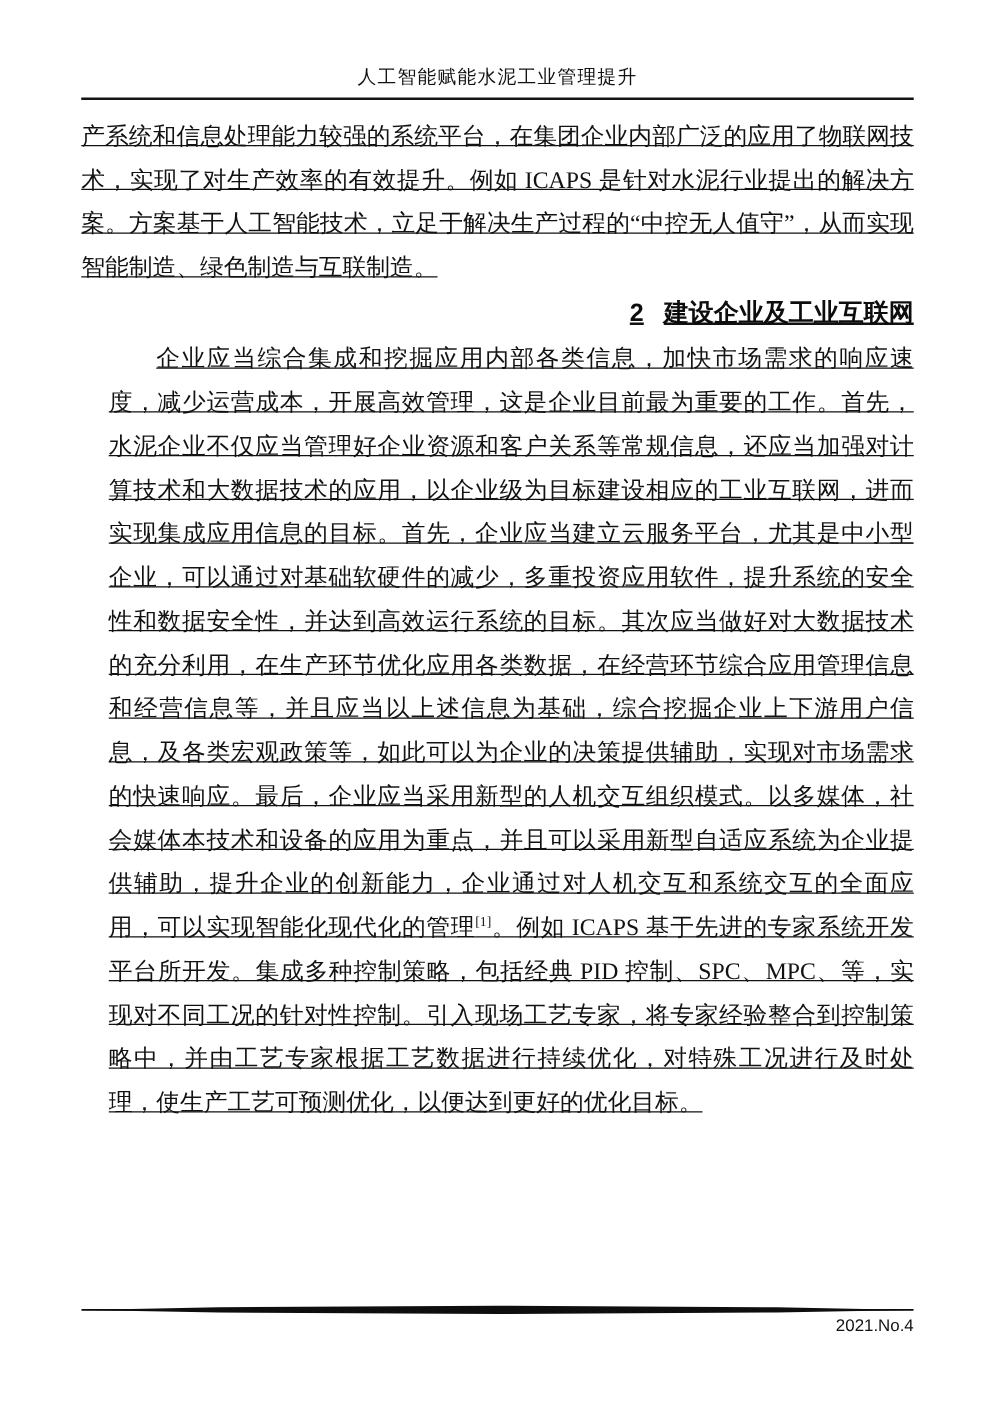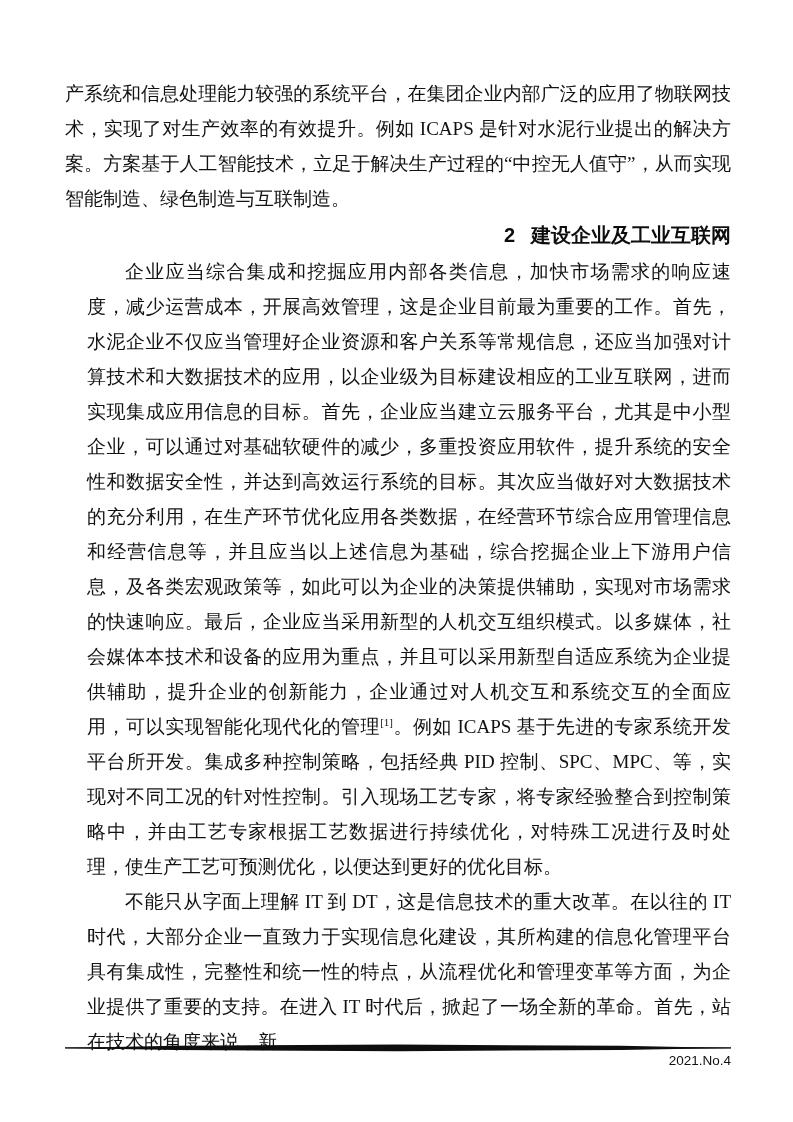--- a/index.html
+++ b/index.html
@@ -19,23 +19,24 @@
     left: 65px;
     width: 666px;
     text-align: center;
     font-size: 15px;
     letter-spacing: 1px;
     padding-bottom: 7px;
     border-bottom: 2px solid #141414;
   }
   .body-col {
     position: absolute;
-    top: 76px;
+    top: 92px;
     left: 65px;
     width: 666px;
+    text-decoration: underline;
   }
   .para {
     margin: 0;
     font-size: 19px;
     line-height: 35px;
     text-align: justify;
     text-justify: inter-ideograph;
   }
   .para.indent { text-indent: 2em; margin-left: 22px; }
   .section-heading {
@@ -79,33 +80,35 @@
   .issue-number {
     position: absolute;
     right: 0;
   }
 </style>
 </head>
 <body>
 
 <div class="page">
 
+  <div class="page-header">
+    <span>人工智能赋能水泥工业管理提升</span>
+  </div>
 
   <div class="body-col">
 
     <p class="para">产系统和信息处理能力较强的系统平台，在集团企业内部广泛的应用了物联网技术，实现了对生产效率的有效提升。例如 ICAPS 是针对水泥行业提出的解决方案。方案基于人工智能技术，立足于解决生产过程的“中控无人值守”，从而实现智能制造、绿色制造与互联制造。</p>
 
     <h2 class="section-heading">
       <span class="heading-num">2</span><span>建设企业及工业互联网</span>
     </h2>
 
     <p class="para indent"><span>企业应当综合集成和挖掘应用内部各类信息，加快市场需求的响应速度，减少运营成本，开展高效管理，这是企业目前最为重要的工作。首先，水泥企业不仅应当管理好企业资源和客户关系等常规信息，还应当加强对计算技术和大数据技术的应用，以企业级为目标建设相应的工业互联网，进而实现集成应用信息的目标。首先，企业应当建立云服务平台，尤其是中小型企业，可以通过对基础软硬件的减少，多重投资应用软件，提升系统的安全性和数据安全性，并达到高效运行系统的目标。其次应当做好对大数据技术的充分利用，在生产环节优化应用各类数据，在经营环节综合应用管理信息和经营信息等，并且应当以上述信息为基础，综合挖掘企业上下游用户信息，及各类宏观政策等，如此可以为企业的决策提供辅助，实现对市场需求的快速响应。最后，企业应当采用新型的人机交互组织模式。以多媒体，社会媒体本技术和设备的应用为重点，并且可以采用新型自适应系统为企业提供辅助，提升企业的创新能力，企业通过对人机交互和系统交互的全面应用，可以实现智能化现代化的管理</span><sup class="citation">[1]</sup><span>。例如 ICAPS 基于先进的专家系统开发平台所开发。集成多种控制策略，包括经典 PID 控制、SPC、MPC、等，实现对不同工况的针对性控制。引入现场工艺专家，将专家经验整合到控制策略中，并由工艺专家根据工艺数据进行持续优化，对特殊工况进行及时处理，使生产工艺可预测优化，以便达到更好的优化目标。</span></p>
 
 
-    <p class="para indent">不能只从字面上理解 IT 到 DT，这是信息技术的重大改革。在以往的 IT 时代，大部分企业一直致力于实现信息化建设，其所构建的信息化管理平台具有集成性，完整性和统一性的特点，从流程优化和管理变革等方面，为企业提供了重要的支持。在进入 IT 时代后，掀起了一场全新的革命。首先，站在技术的角度来说，新</p>
 
   </div>
 
   <svg class="footer-rule" viewBox="0 0 666 8" preserveAspectRatio="none">
     <rect x="0" y="3.2" width="666" height="1.4" fill="#0e0e0e"></rect>
     <polygon points="0,3.9 110,1.8 333,0.6 556,1.8 666,3.9 556,6 333,7.2 110,6" fill="#0e0e0e"></polygon>
   </svg>
 
   <div class="footer-row">
     <span class="issue-number">2021.No.4</span>

